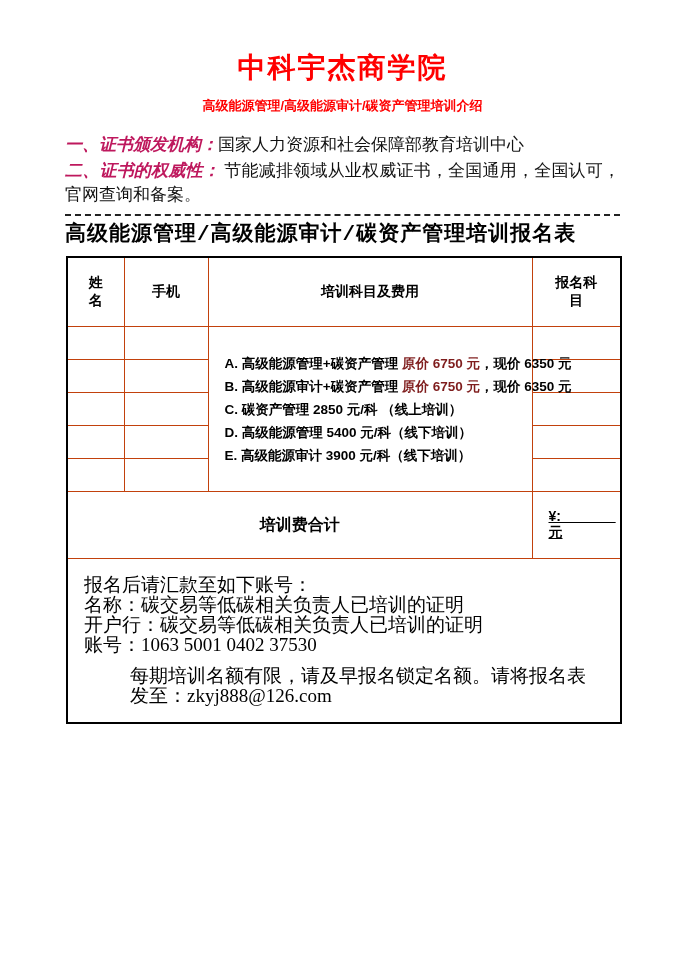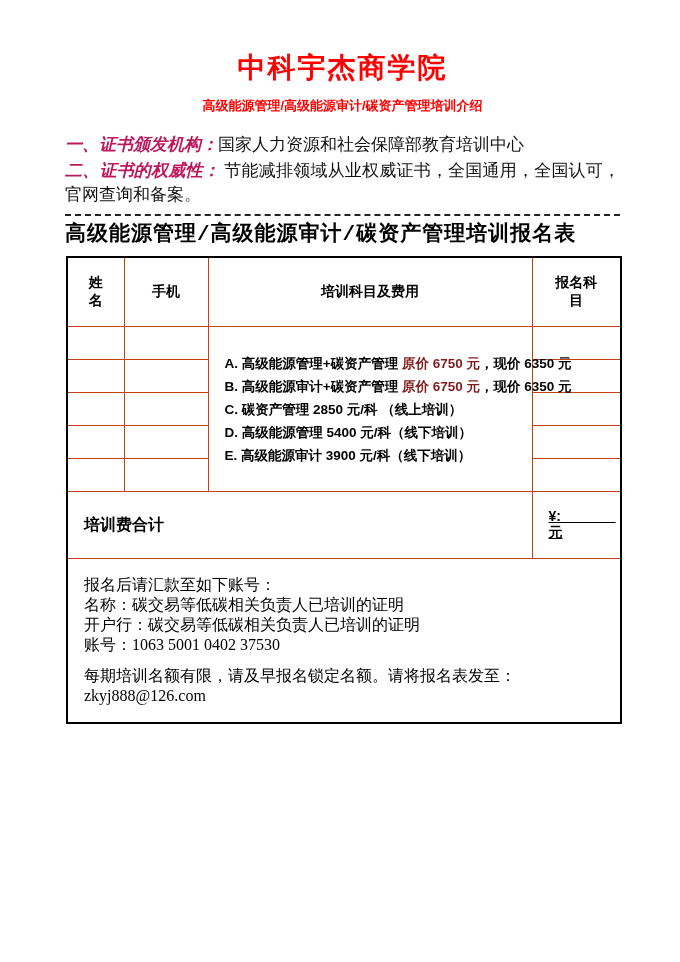--- a/index.html
+++ b/index.html
@@ -87,42 +87,43 @@
     font-family:"Liberation Sans", sans-serif;
     font-weight:bold;
     font-size:13.5px;
     line-height:23px;
     text-align:left;
   }
   .fee-line { white-space:nowrap; }
   .price-red { color:#7f1d1d; }
   tr.total-row td { height:31px; }
   td.total-label {
+    text-align:center;
     font-family:"Liberation Sans", sans-serif;
     font-weight:bold;
     font-size:16px;
   }
   td.total-amount {
     font-family:"Liberation Sans", sans-serif;
     font-weight:bold;
     font-size:14px;
     padding-left:7px;
     text-align:left;
     text-decoration:underline;
   }
   td.payment-cell {
     vertical-align:top;
     padding:6px 8px 6px 8px;
     height:108px;
     font-family:"Liberation Serif", serif;
-    font-size:16px;
+    font-size:19px;
     line-height:20px;
     text-align:left;
   }
-  .payment-cell .note { margin-top:11px; }
+  .payment-cell .note { margin-top:11px;margin-left:46px; }
 </style>
 </head>
 <body>
 
 <div class="page">
 
   <h1 class="page-title">中科宇杰商学院</h1>
   <h2 class="page-subtitle">高级能源管理/高级能源审计/碳资产管理培训介绍</h2>
 
   <div class="intro">

